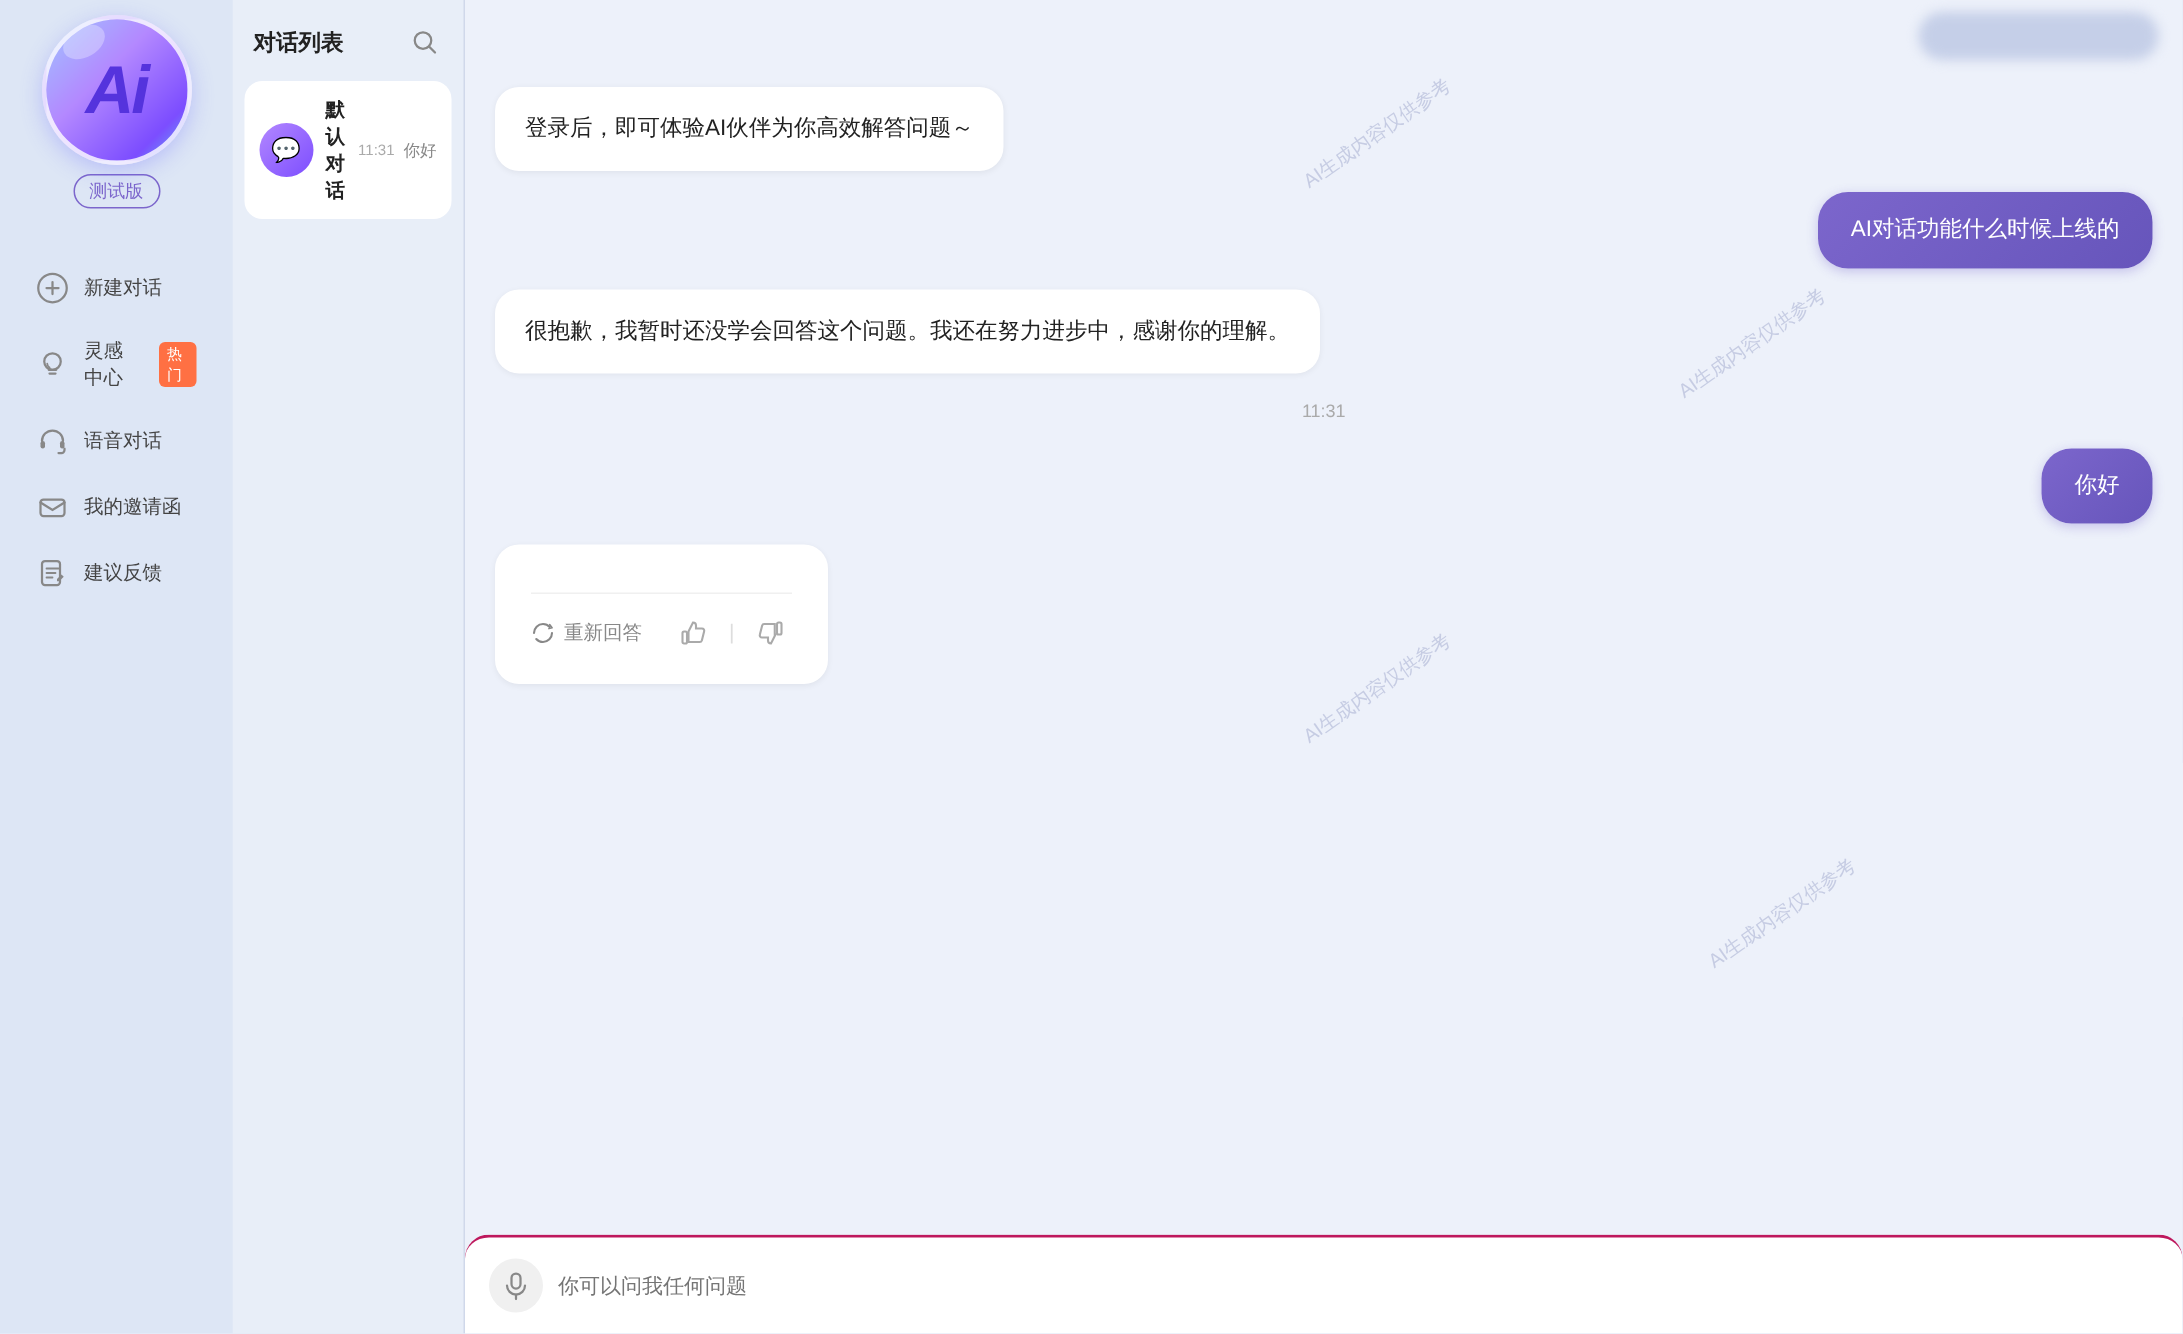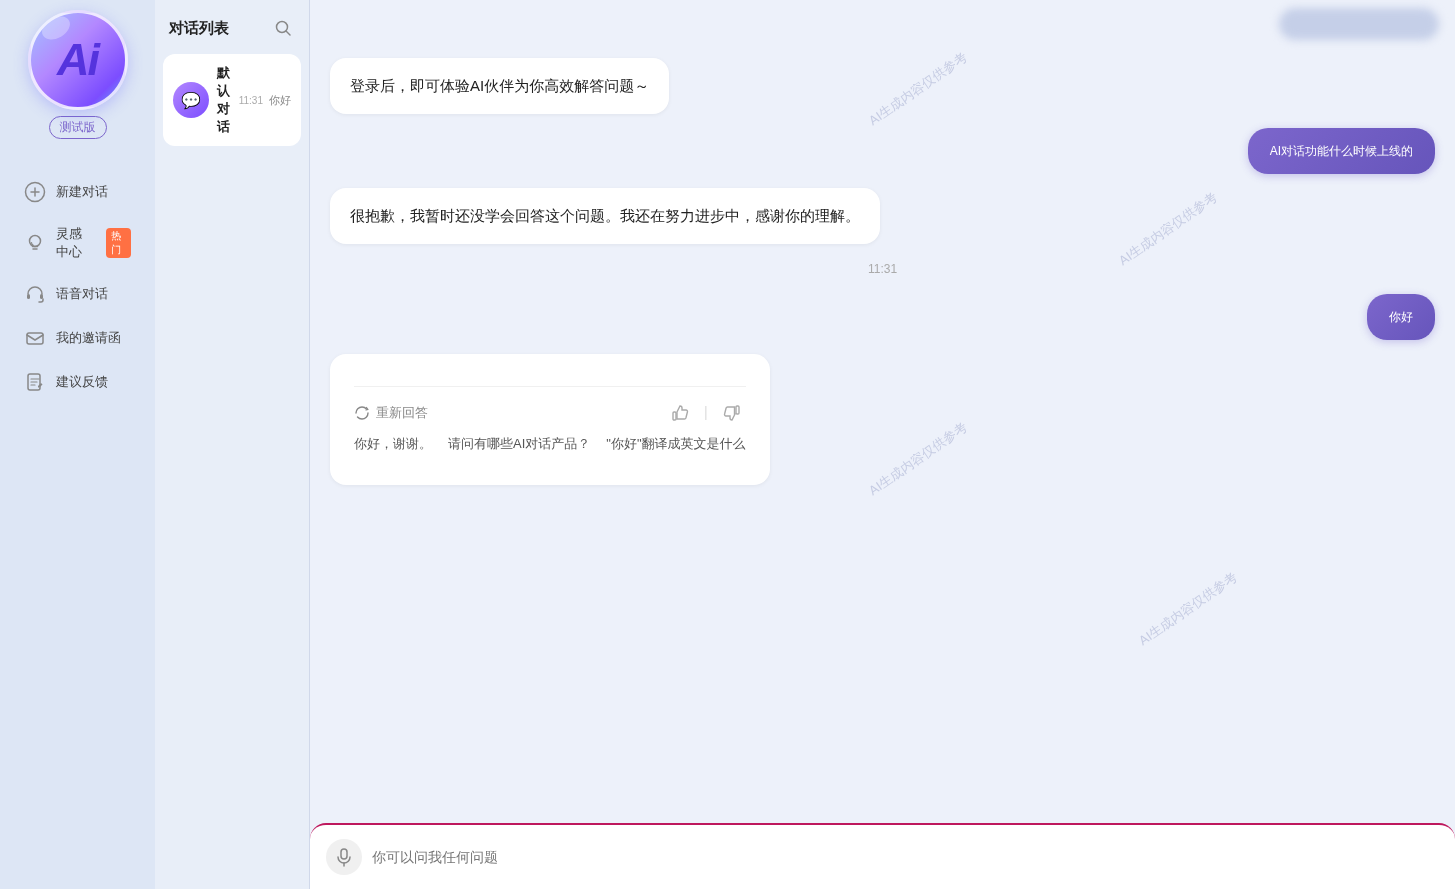--- a/index.html
+++ b/index.html
@@ -264,21 +264,21 @@
       line-height: 1.6;
       align-self: flex-start;
       box-shadow: 0 1px 4px rgba(0,0,0,0.06);
     }
 
     .msg-user-bubble {
       background: linear-gradient(135deg, #7c66cc, #6655bb);
       border-radius: 20px;
       padding: 14px 22px;
       max-width: 500px;
-      font-size: 12px;
+      font-size: 15px;
       color: white;
       line-height: 1.5;
       align-self: flex-end;
       box-shadow: 0 2px 8px rgba(100,80,200,0.3);
     }
 
     .timestamp {
       text-align: center;
       font-size: 12px;
       color: #aaa;
@@ -553,25 +553,20 @@
         </button>
         <span class="divider-vertical">|</span>
         <button class="feedback-btn">
           <svg width="20" height="20" viewBox="0 0 20 20" fill="none">
             <path d="M13 11l-3 6a2 2 0 01-2-2v-2H4a1.5 1.5 0 01-1.4-2l1.5-6a1.5 1.5 0 011.4-1h7v7z" stroke="#aaa" stroke-width="1.4"></path>
             <rect x="14" y="3" width="3" height="8" rx="1" stroke="#aaa" stroke-width="1.4"></rect>
           </svg>
         </button>
       </div>
 
-      <div class="suggestions-row">
-        <span class="suggestion-chip">你好，谢谢。</span>
-        <span class="suggestion-chip">请问有哪些AI对话产品？</span>
-        <span class="suggestion-chip">"你好"翻译成英文是什么</span>
-      </div>
     </div>
 
   </div>
 
   <div class="input-area">
     <button class="mic-btn">
       <svg width="20" height="20" viewBox="0 0 20 20" fill="none">
         <rect x="7" y="2" width="6" height="10" rx="3" stroke="#888" stroke-width="1.5"></rect>
         <path d="M4 10a6 6 0 0012 0" stroke="#888" stroke-width="1.5" stroke-linecap="round"></path>
         <line x1="10" y1="16" x2="10" y2="19" stroke="#888" stroke-width="1.5" stroke-linecap="round"></line>

